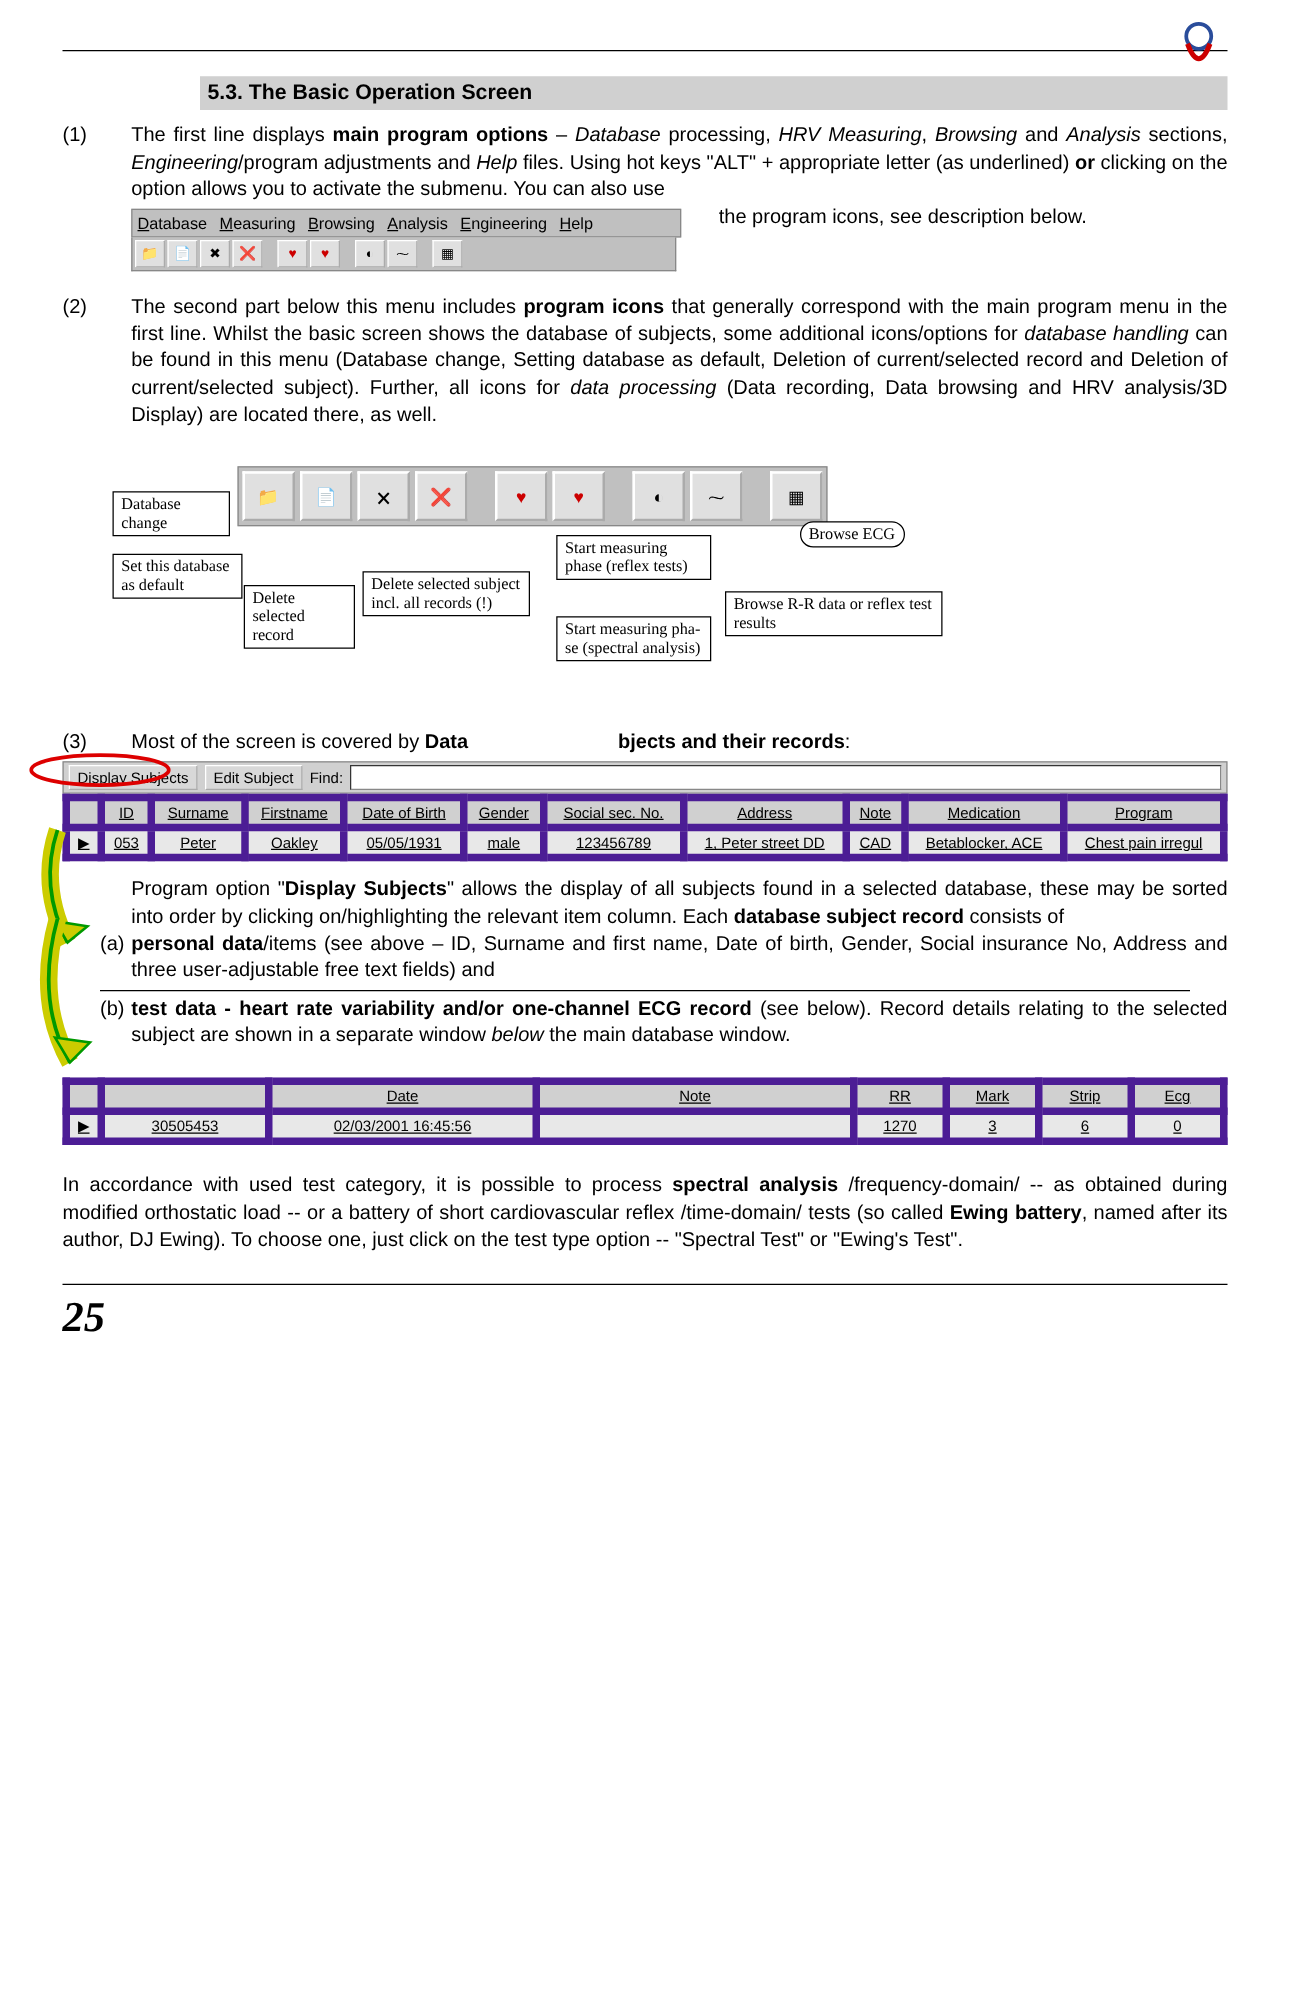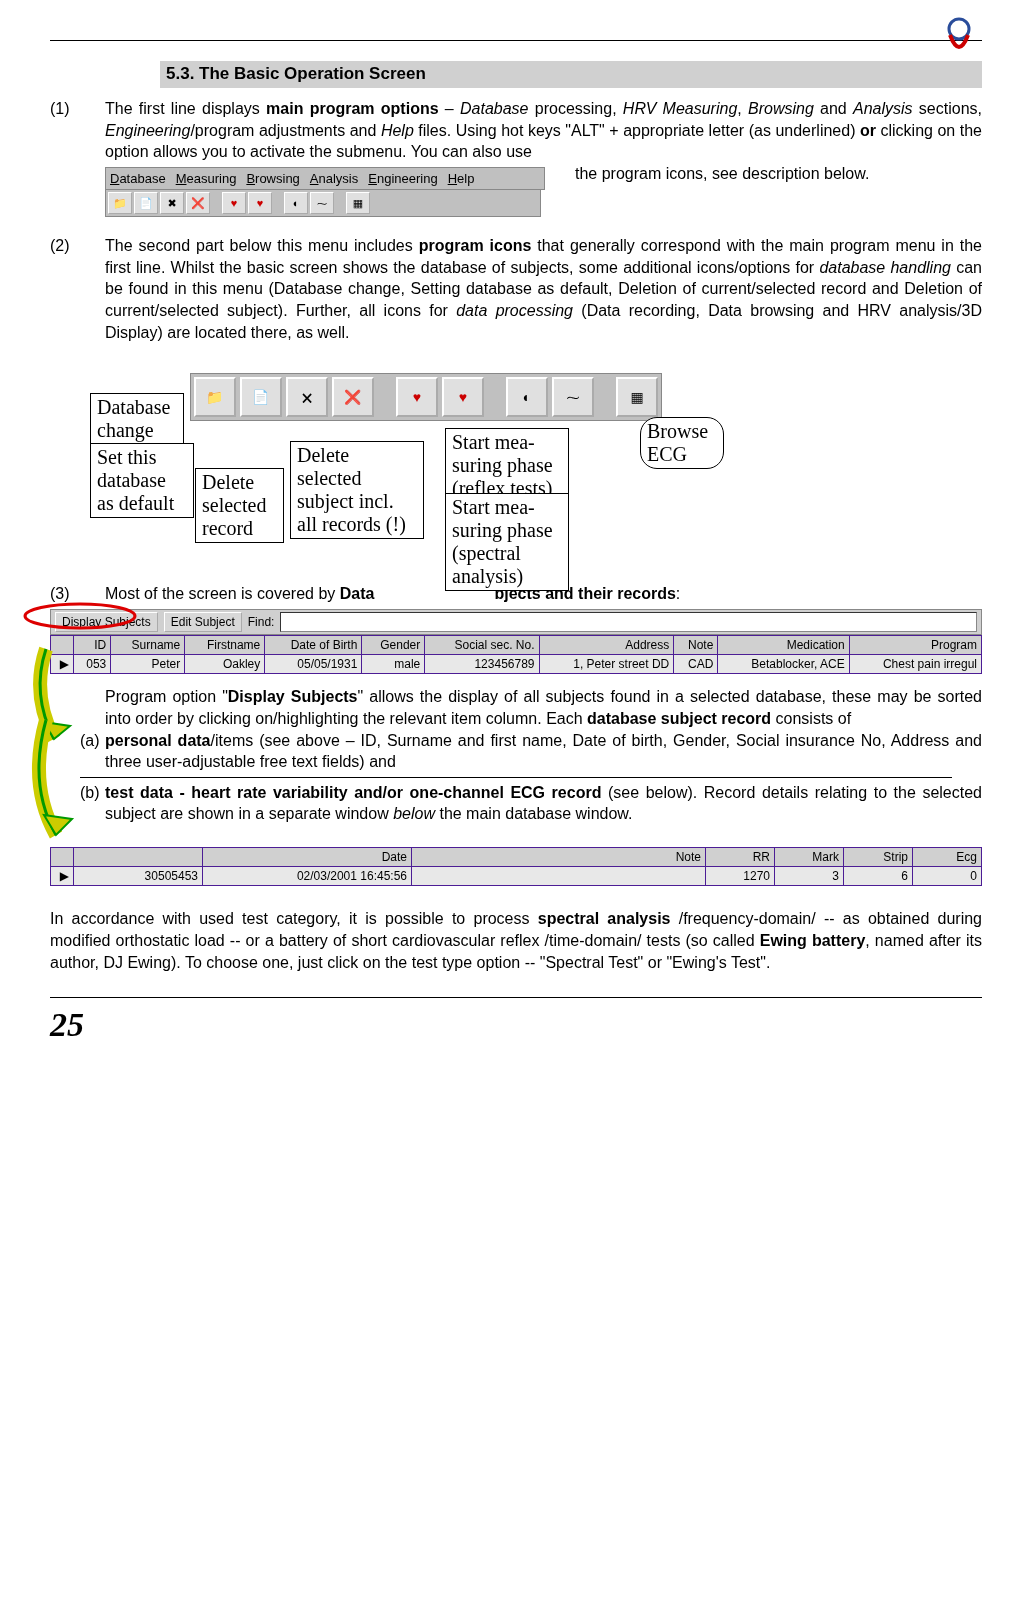--- a/index.html
+++ b/index.html
@@ -82,38 +82,39 @@
     border: 2px outset #fff;
     display:flex;align-items:center;justify-content:center;
     font-size:14px;
   }
   .heart { color:#c00; }
   .callout {
     position: absolute;
     background: #fff;
     border: 1px solid #000;
     font-family: "Times New Roman", serif;
-    font-size: 20px;
+    font-size: 13px;
     padding: 2px 6px;
     line-height: 1.15;
   }
   .db-table {
     border:1px solid #888;
     background:#e8e8e8;
     font-family:"MS Sans Serif",Arial,sans-serif;
     font-size:12px;
     width:100%;
     border-collapse:collapse;
   }
   .db-table th, .db-table td {
-    border:1px solid #4c1d95;
+    border:6px solid #4c1d95;
     padding:1px 4px;
-    text-align:right;
+    text-align:center;
     font-weight:normal;
     white-space:nowrap;
+    text-decoration:underline;
   }
   .db-table th { background:#d0d0d0; }
   .find-bar {
     background:#d0d0d0;
     border:1px solid #888;
     font-family:"MS Sans Serif",Arial,sans-serif;
     font-size:12px;
     padding:2px 4px;
     display:flex;
     align-items:center;
@@ -221,23 +222,24 @@
     <div style="width:14px"></div>
     <div class="bic">◐</div>
     <div class="bic">⁓</div>
     <div style="width:14px"></div>
     <div class="bic">▦</div>
   </div>
 
   <div class="callout" style="top:20px;left:40px;width:80px;">Database change</div>
   <div class="callout" style="top:70px;left:40px;width:90px;">Set this database as default</div>
   <div class="callout" style="top:95px;left:145px;width:75px;">Delete selected record</div>
-  <div class="callout" style="top:68px;left:240px;width:120px;">Delete selected subject incl. all records (!)</div>
+  <div class="callout" style="top:84px;left:240px;width:120px;">Delete selected subject incl. all records (!)</div>
   <div class="callout" style="top:55px;left:395px;width:110px;">Start mea­suring phase (reflex tests)</div>
   <div class="callout" style="top:120px;left:395px;width:110px;">Start mea­suring pha­se (spectral analysis)</div>
+  <div class="callout" style="top:100px;left:530px;width:160px;">Browse R-R data  or reflex test results</div>
   <div class="callout" style="top:44px;left:590px;width:70px;border-radius:17px;">Browse ECG</div>
 </div>
 
 <div class="num-para" style="margin-bottom:4px;">
   <div class="num">(3)</div>
   <div class="body">
     <span>Most of the screen is covered by </span><span class="bold">Data</span><span style="display:inline-block;width:120px;"></span><span class="bold">bjects and their records</span><span>:</span>
   </div>
 </div>
 

